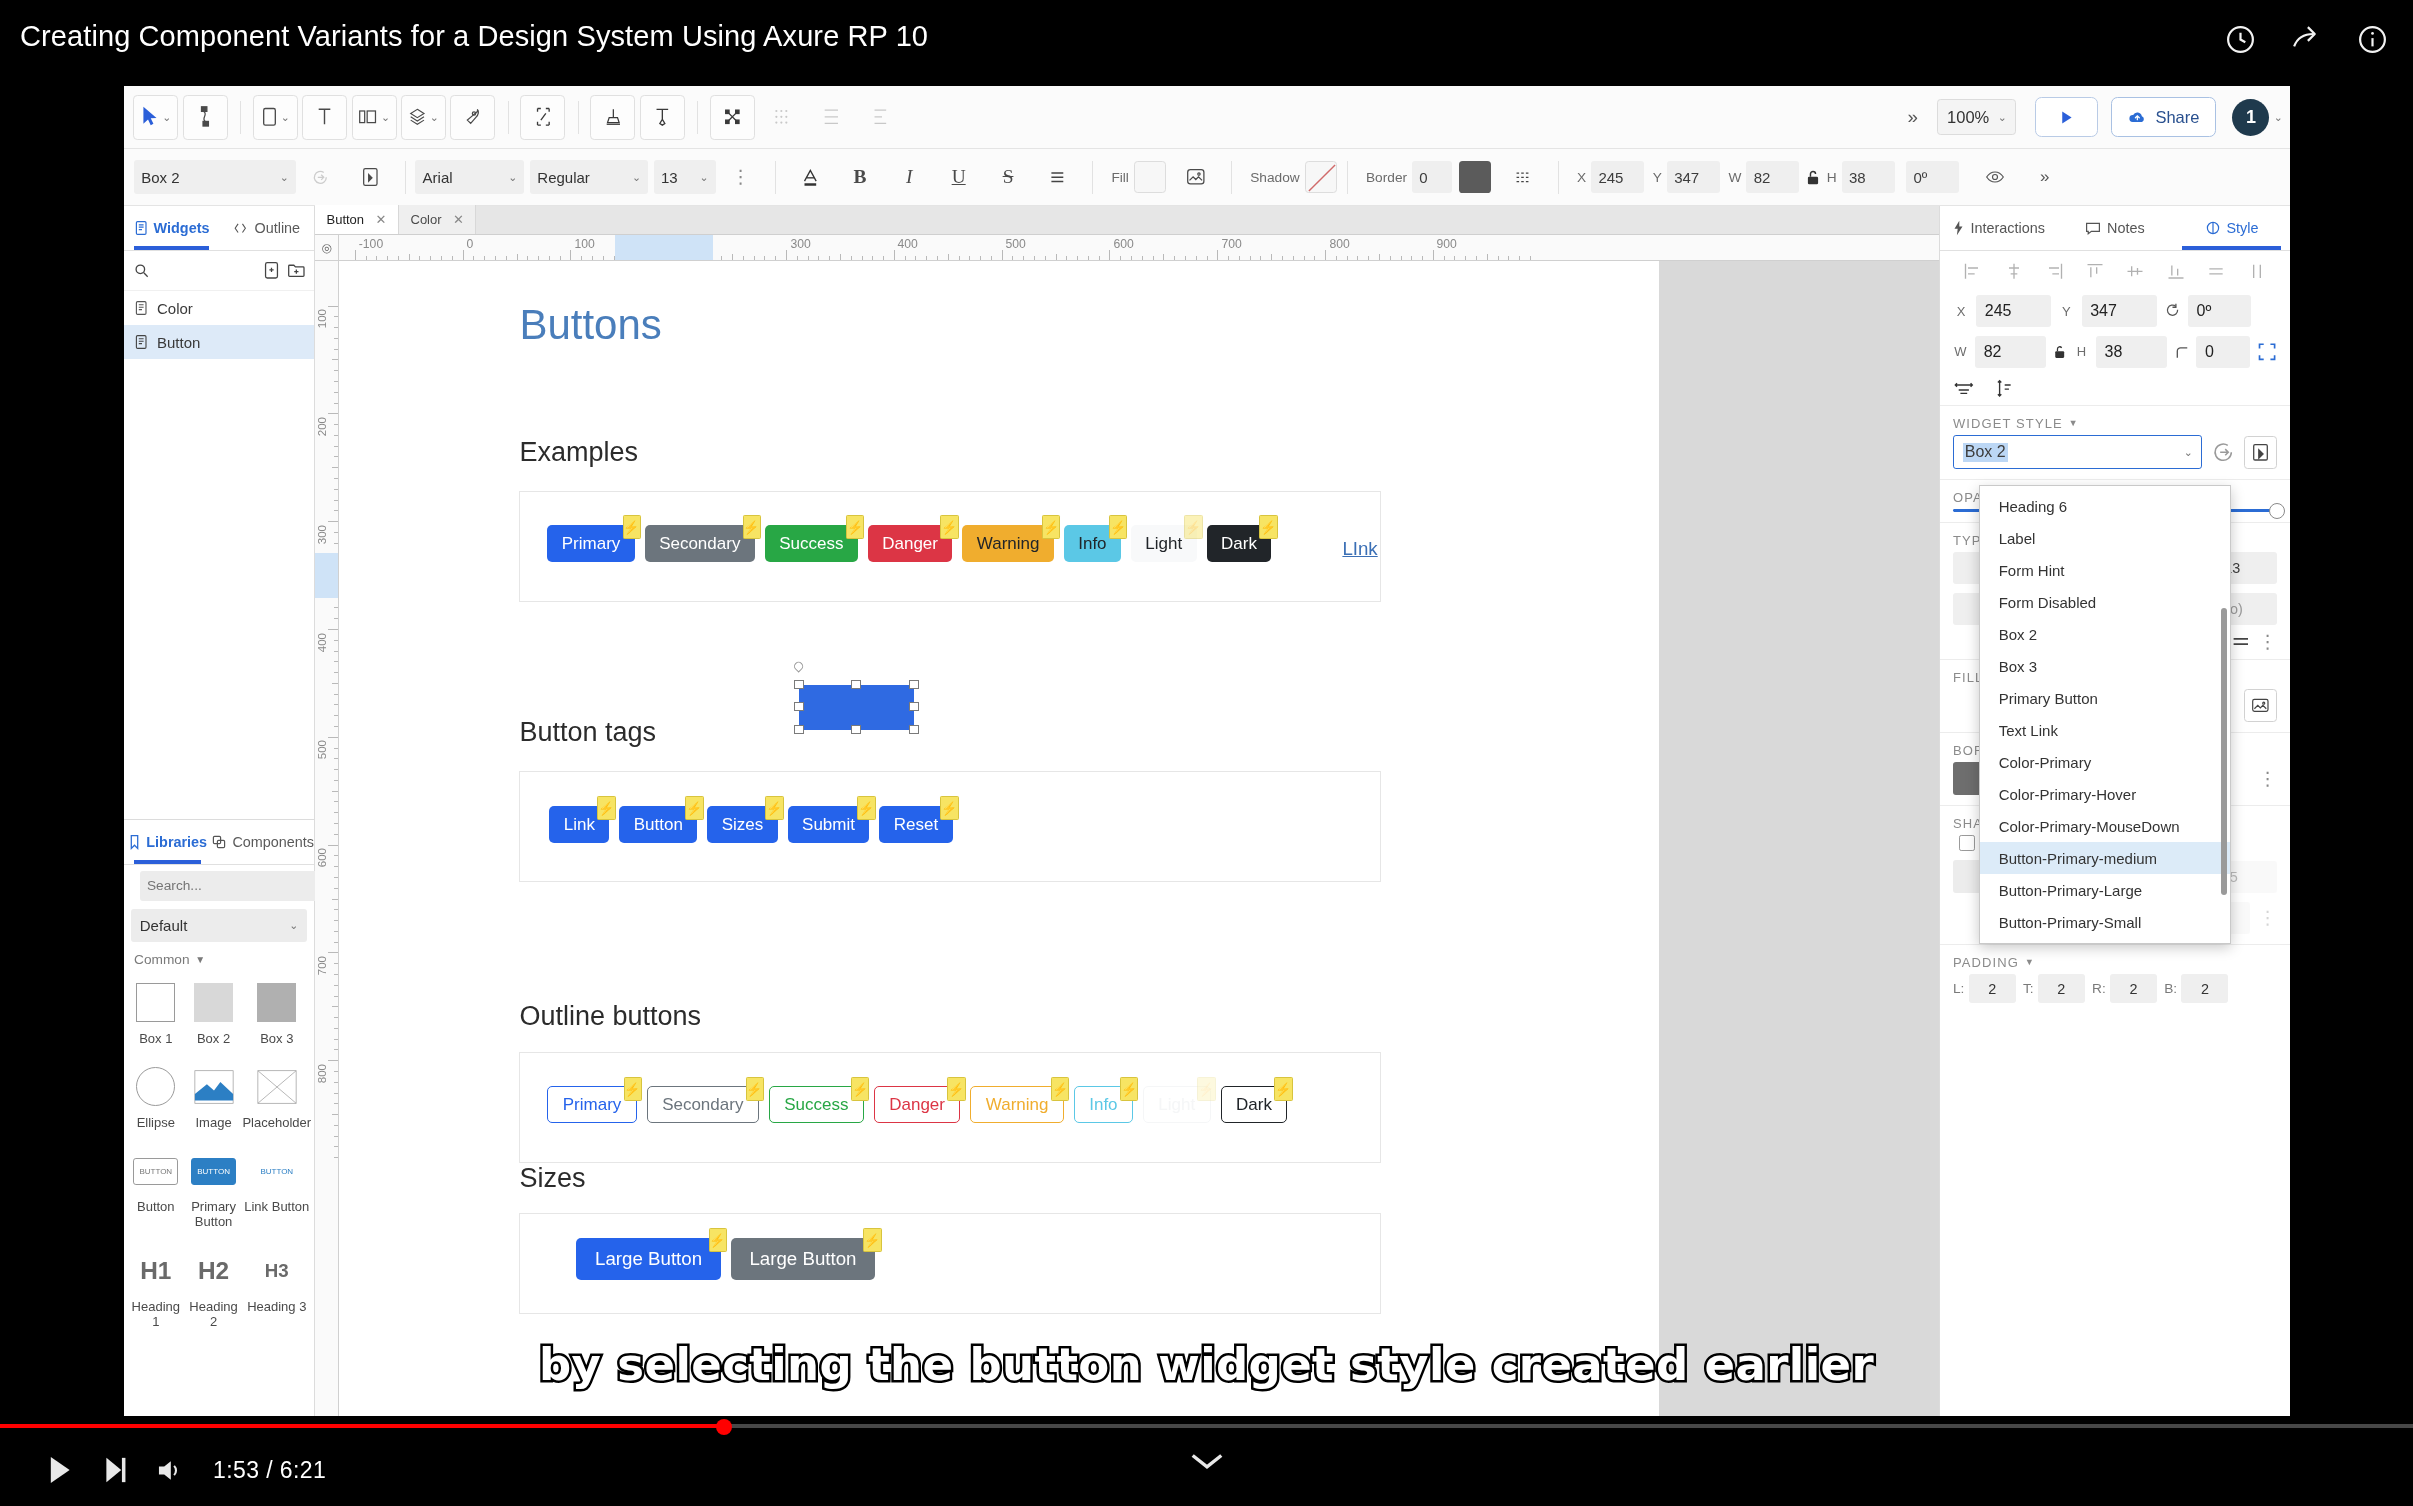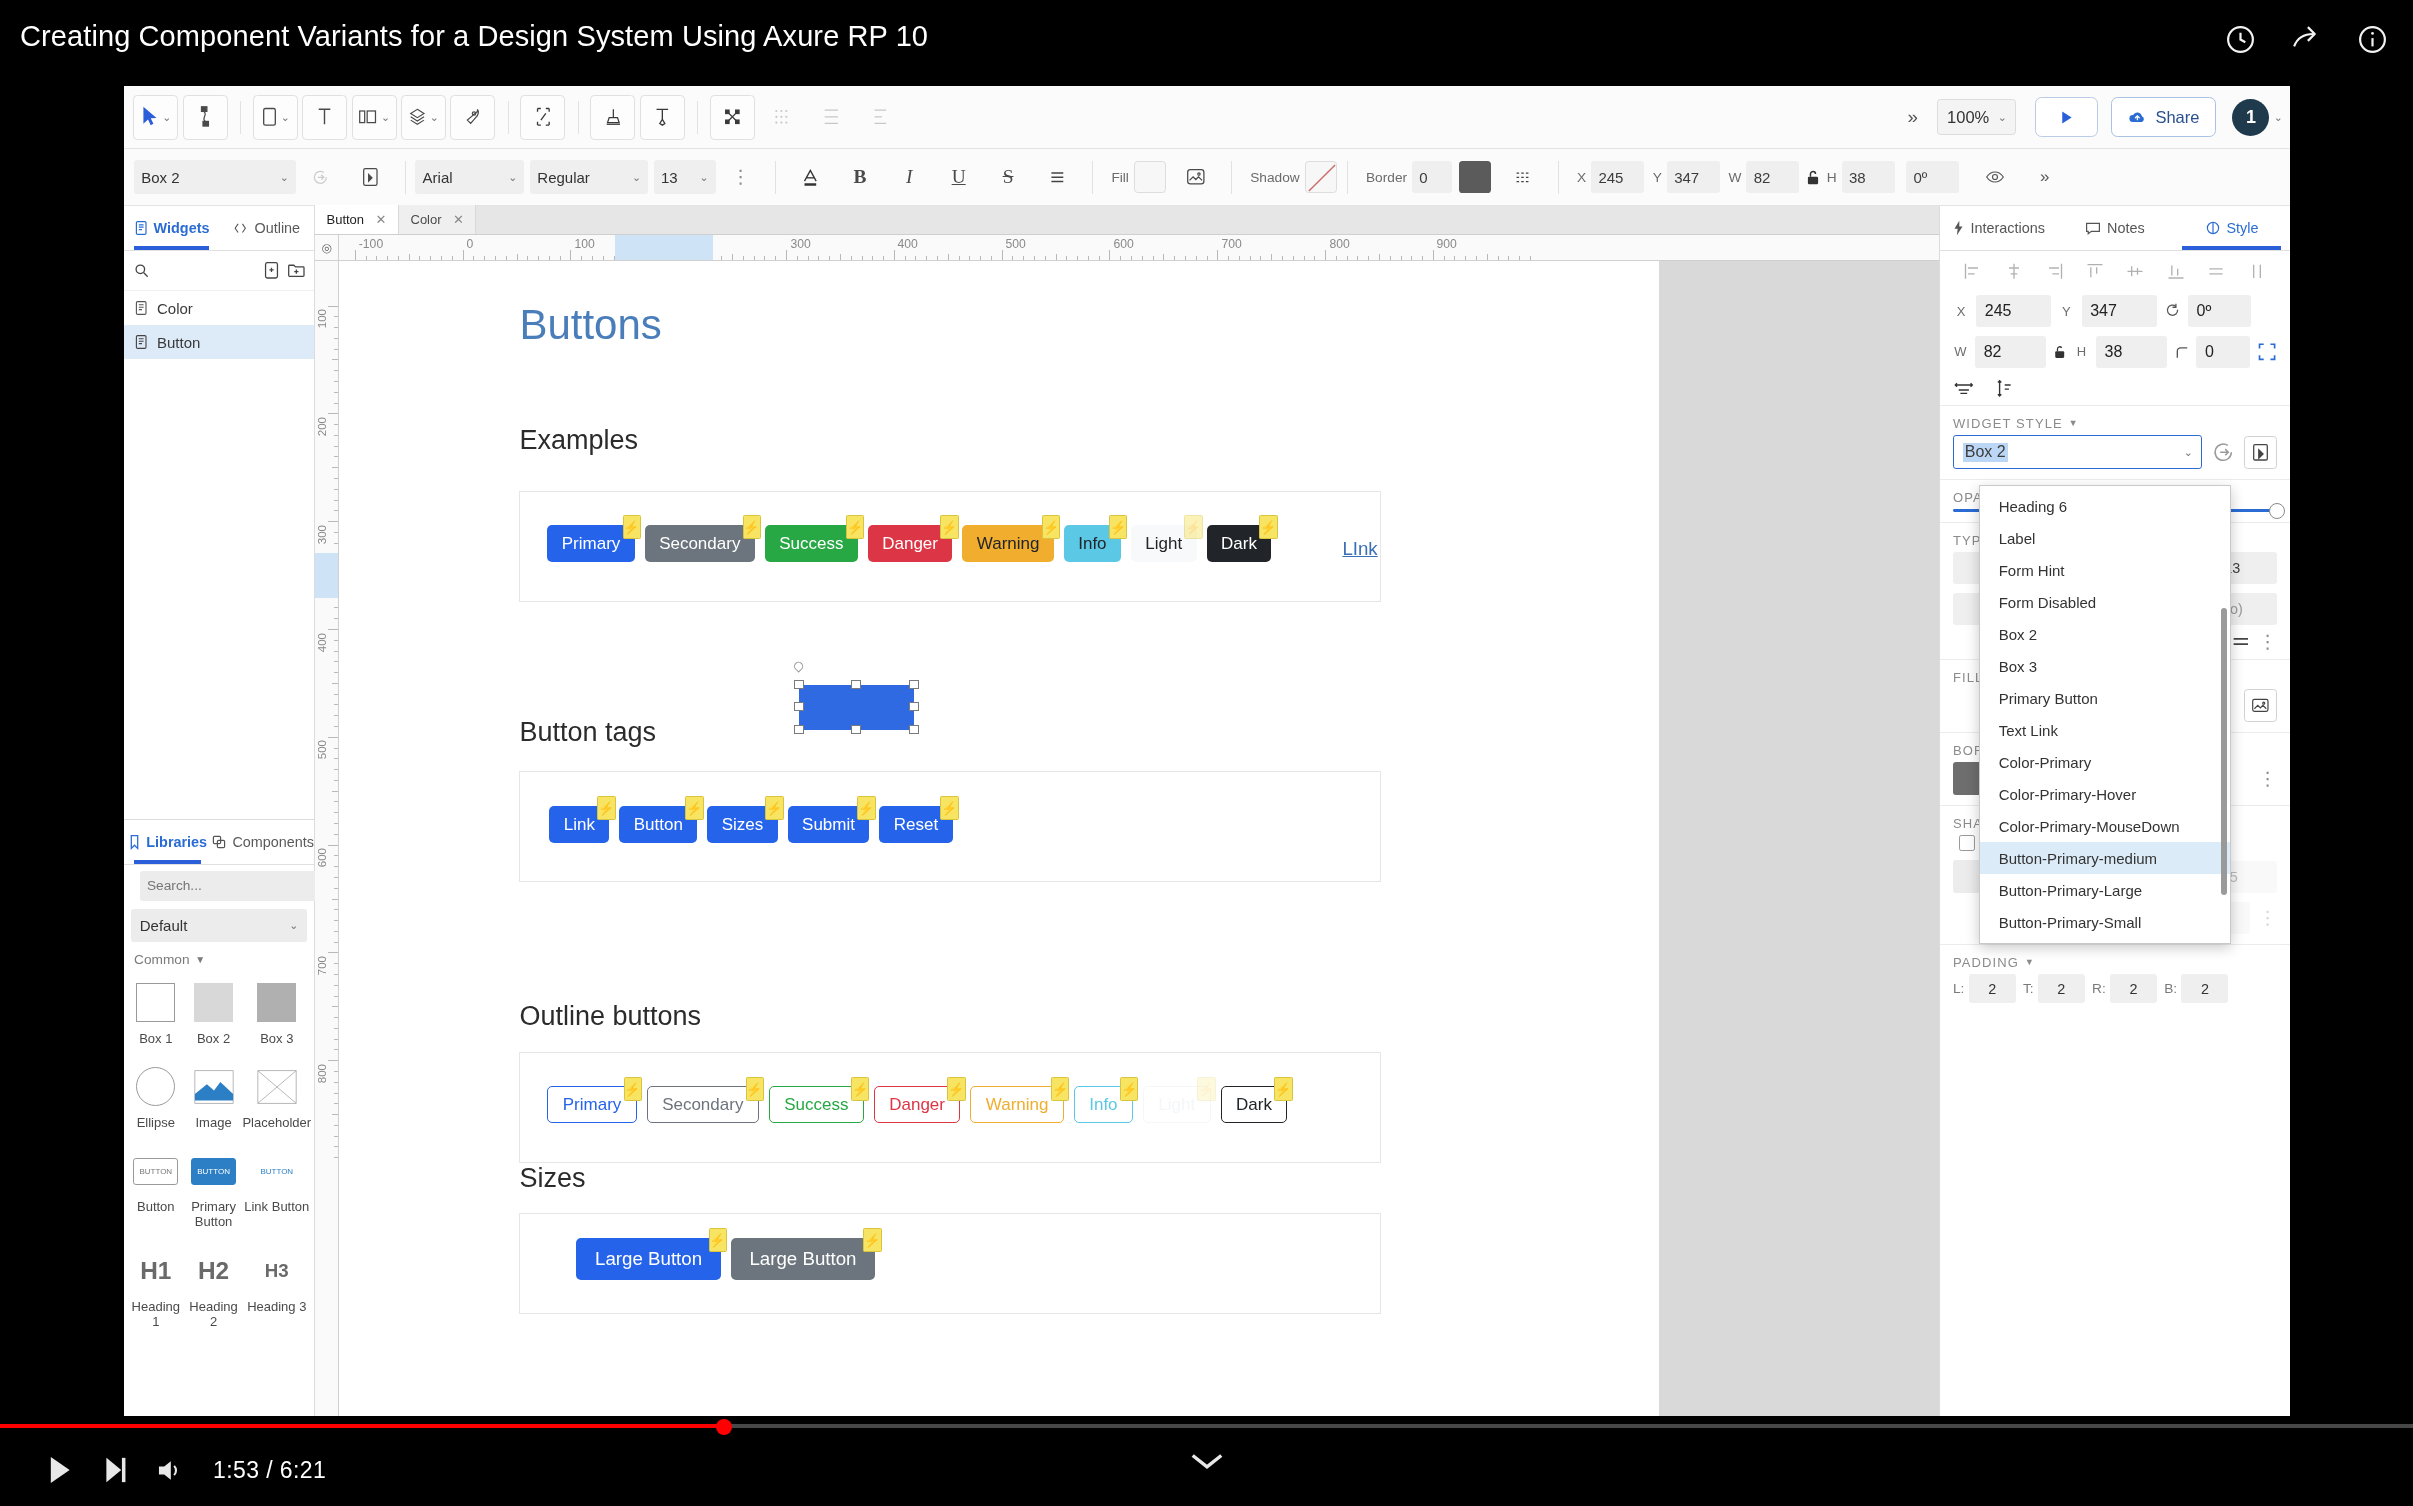--- a/index.html
+++ b/index.html
@@ -916,21 +916,21 @@
               <div class="vtick" style="top: 875px; width: 4.3px;"></div>
               <div class="vtick" style="top: 885px; width: 4.3px;"></div>
               <div class="vtick" style="top: 896px; width: 4.3px;"></div>
               <div class="vhighlight" style="top: 292px; height: 45px;"></div>
             </div>
           <div id="canvas-scroll">
             <div id="page-sheet">
 
               <h1 class="doc" style="left:180px;top:40px">Buttons</h1>
 
-              <h2 class="doc" style="left:180px;top:164px">Examples</h2>
+              <h2 class="doc" style="left:180px;top:176px">Examples</h2>
               <div class="demo-box" style="left:180px;top:230px;width:862px;height:111px"></div>
               <div class="btnrow" id="examples-row" style="left:208px;top:264px">
                   <div class="bsbtn" style="background: rgb(37, 99, 235); color: rgb(255, 255, 255);">
                     <span>Primary</span>
                     <span class="spark">⚡</span>
                   </div>
                   <div class="bsbtn" style="background: rgb(108, 117, 125); color: rgb(255, 255, 255);">
                     <span>Secondary</span>
                     <span class="spark">⚡</span>
                   </div>
@@ -1367,20 +1367,21 @@
             </div>
           </div>
         <svg id="dd-cursor" width="33" height="37" viewBox="0 0 24 28" style="overflow: visible; top: 643px;">
           <path d="M3 1 L3 23 L9 17.5 L12.5 25 L16 23 L12.5 16 L20 15.5 Z" fill="#111" stroke="#fff" stroke-width="1"></path>
         </svg>
       </div>
 
     </div>
   </div>
 
+  <div id="subtitle">by selecting the button widget style created earlier</div>
 
   <div id="progress-wrap">
     <div id="progress-bg"></div>
     <div id="progress-fill" style="width: 30%;"></div>
     <div id="progress-knob" style="left: calc(30% - 8px);"></div>
   </div>
 
   <div id="controls">
     <div class="cbtn">
       <svg width="29" height="32" viewBox="0 0 20 22" fill="#e8e8e8">

